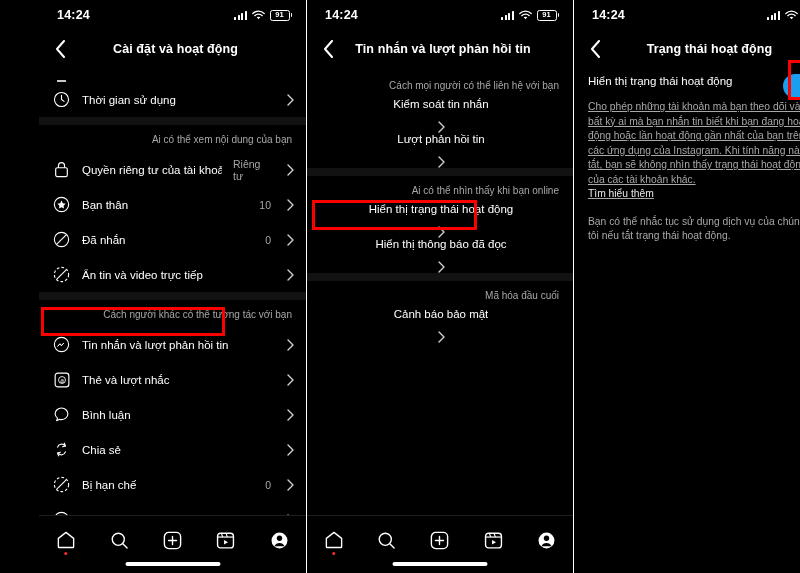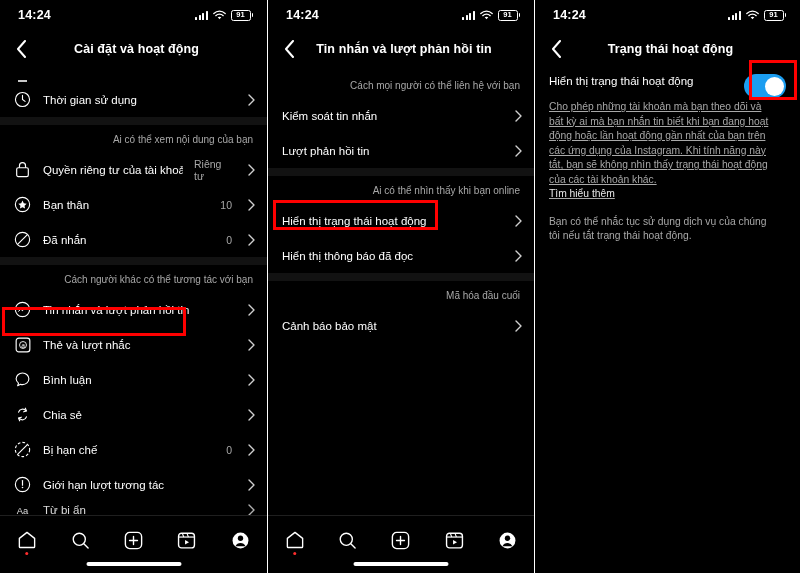--- a/index.html
+++ b/index.html
@@ -2,21 +2,21 @@
 <html><head>
 <meta charset="utf-8">
 <style>
   * { box-sizing: border-box; margin: 0; padding: 0; }
   html, body {
     width: 800px; height: 573px;
     background: #000;
     font-family: "Liberation Sans", sans-serif;
     overflow: hidden;
   }
-  .screens { display: flex; width: 800px; height: 573px; }
+  .screens { display: flex; width: 800px; height: 573px; padding-left: 39px; }
   .panel {
     position: relative;
     width: 267px; height: 573px;
     background: #000;
     overflow: hidden;
     flex: 0 0 auto;
   }
   .panel.p2 { width: 267px; border-left: 1.5px solid #ffffff; }
   .panel.p3 { width: 266px; border-left: 1.5px solid #ffffff; }
 
@@ -89,21 +89,21 @@
   }
   .row-label {
     flex: 1 1 auto;
     font-size: 11.5px; color: #fff;
     white-space: nowrap; overflow: hidden;
   }
   .row-value { font-size: 10.5px; color: #a8a8a8; margin-right: 5px; }
   .chev { color: #d0d0d0; font-size: 11px; display: flex; align-items: center; }
   .chev svg { display: block; }
 
-  .row.noicon { padding-left: 14px; gap: 0; }
+  .row.noicon { padding-left: 14px; gap: 0; flex-direction: column; }
   .row.noicon .row-label { font-size: 11.5px; }
 
   .partial-top {
     height: 14px; overflow: hidden;
     padding: 0 13px; display: flex; align-items: flex-end;
   }
   .partial-top .stub {
     width: 9px; height: 2px; background: #c8c8c8; margin-left: 5px;
   }
   .partial-bottom {
@@ -275,20 +275,34 @@
         </div>
         <div class="row-label">Đã nhắn</div>
         <div class="row-value">0</div>
         <div class="chev">
           <svg width="7" height="12" viewBox="0 0 7 12" fill="none">
               <path d="M1 1l5 5-5 5" stroke="#d0d0d0" stroke-width="1.4" stroke-linecap="round" stroke-linejoin="round"></path>
             </svg>
         </div>
       </div>
 
+      <div class="row">
+        <div class="row-ico">
+          <svg width="17" height="17" viewBox="0 0 20 20" fill="none">
+              <circle cx="10" cy="10" r="8.4" stroke="#fff" stroke-width="1.3" stroke-dasharray="3.2 2.4"></circle>
+              <path d="M4.2 15.8L15.8 4.2" stroke="#fff" stroke-width="1.3"></path>
+            </svg>
+        </div>
+        <div class="row-label">Ẩn tin và video trực tiếp</div>
+        <div class="chev">
+          <svg width="7" height="12" viewBox="0 0 7 12" fill="none">
+              <path d="M1 1l5 5-5 5" stroke="#d0d0d0" stroke-width="1.4" stroke-linecap="round" stroke-linejoin="round"></path>
+            </svg>
+        </div>
+      </div>
 
       <div class="divider"></div>
 
       <div class="sec-head">Cách người khác có thể tương tác với bạn</div>
 
       <div class="row">
         <div class="row-ico">
           <svg width="17" height="17" viewBox="0 0 20 20" fill="none">
               <circle cx="10" cy="10" r="8.4" stroke="#fff" stroke-width="1.3"></circle>
               <path d="M5.3 12.3l3-3.1 1.9 1.9 2.6-2.9-3 3.1-1.9-1.9-2.6 2.9z" fill="#fff" stroke="#fff" stroke-width="1"></path>

